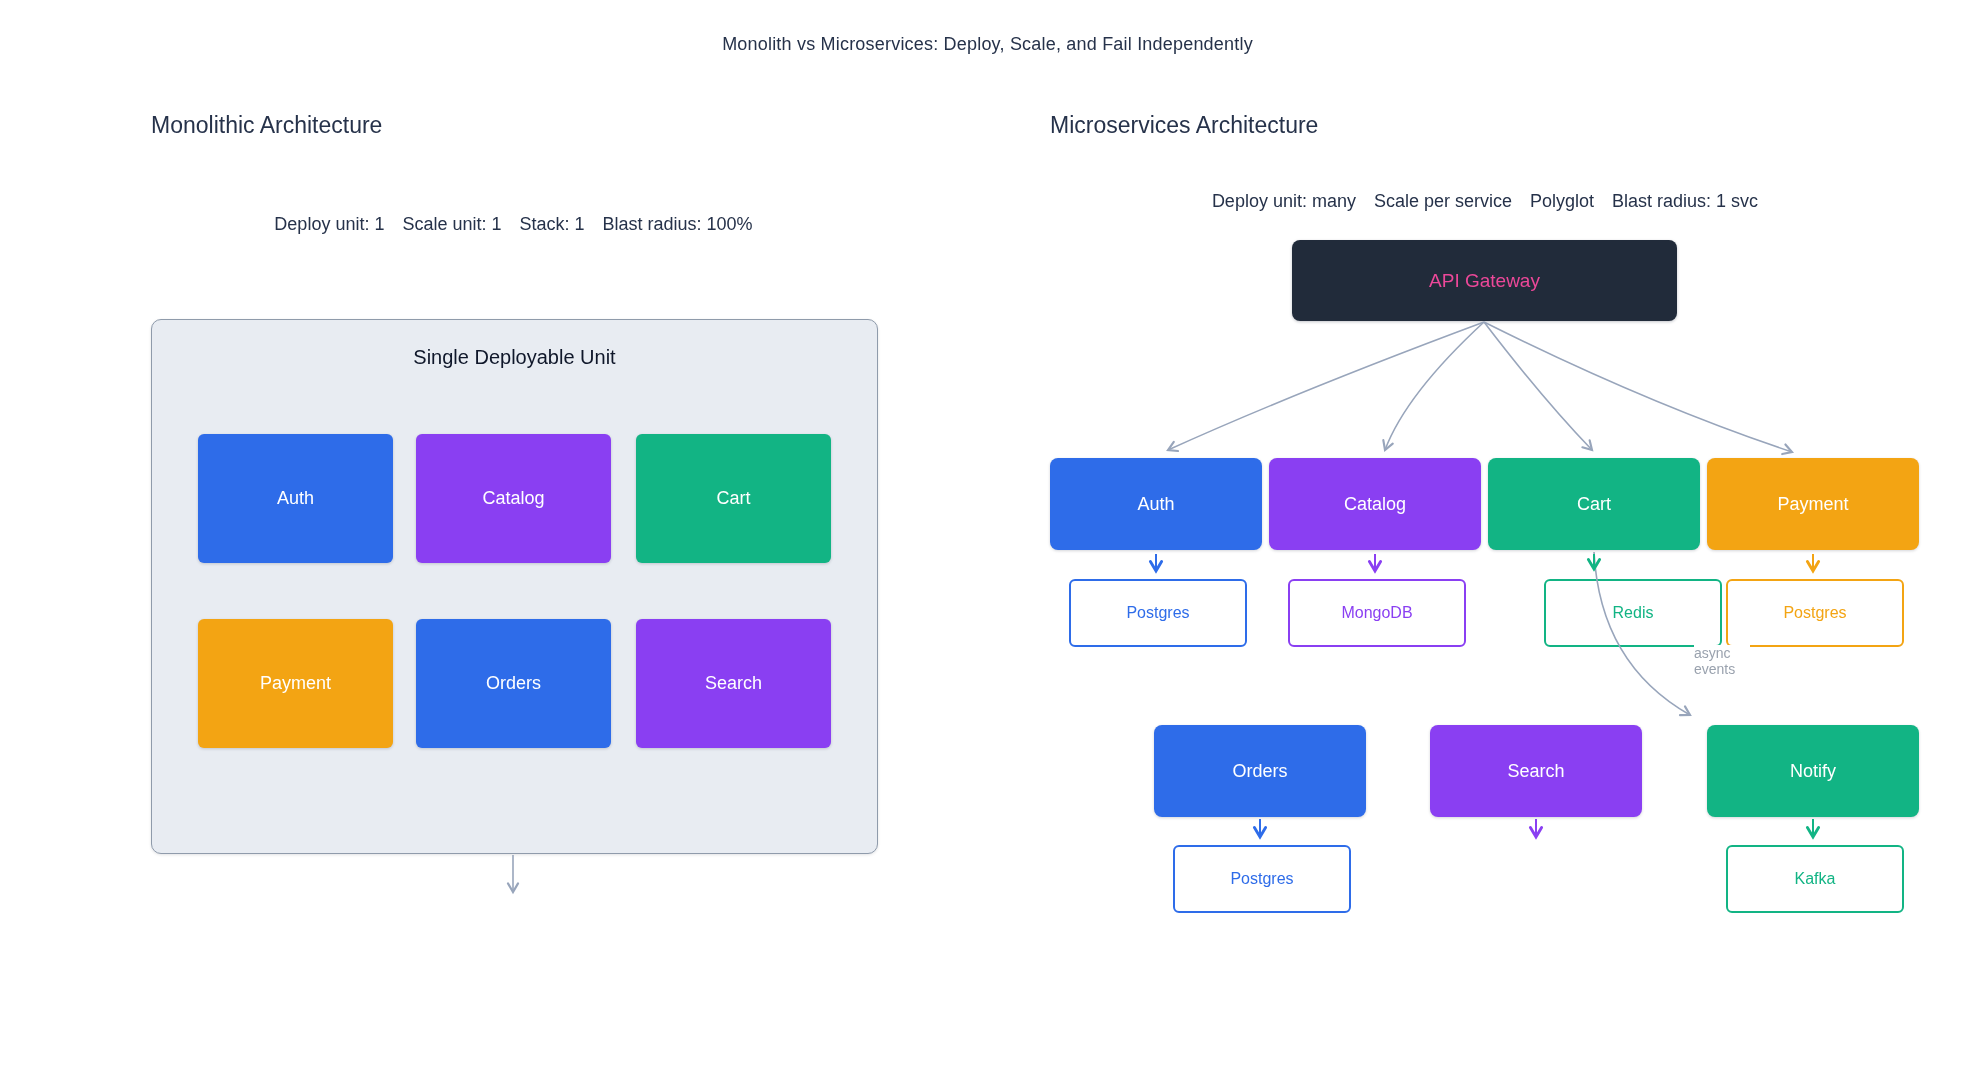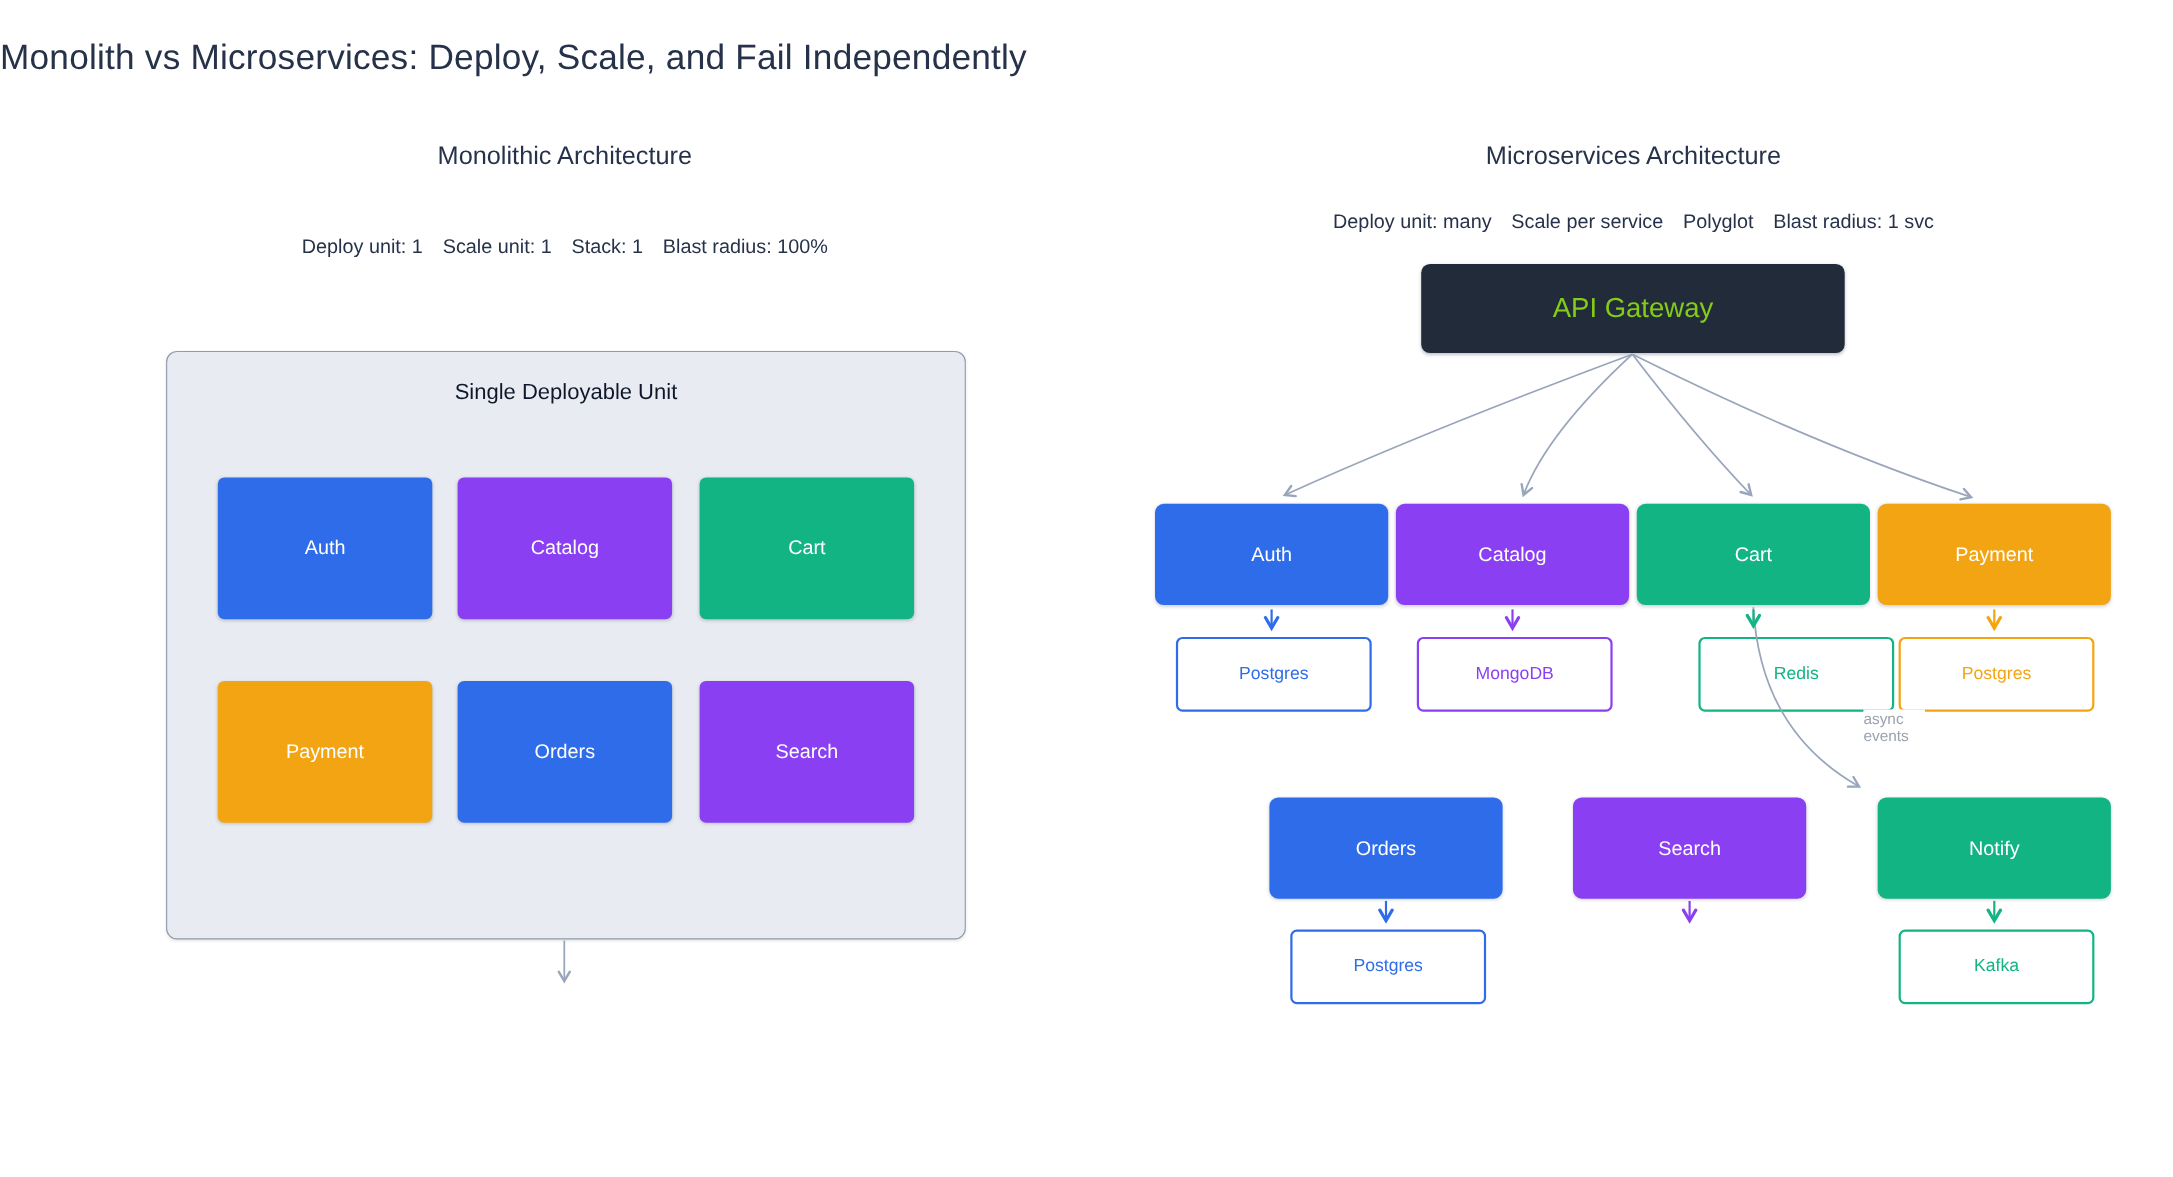--- a/index.html
+++ b/index.html
@@ -2,36 +2,36 @@
 <html style="--c-blue: #2e6ce9; --c-purple: #8a3ff2; --c-green: #12b484; --c-orange: #f3a413; --c-dark: #212b3a; --c-arrow: #98a5bb; --c-muted: #9aa2ae; --c-panelBg: #e8ecf2; --c-panelBorder: #8f9bab;"><head>
 <meta charset="utf-8">
 <style>
   html,body{margin:0;padding:0;background:#ffffff;}
   .canvas{
     position:relative;width:1975px;height:1070px;background:#ffffff;overflow:hidden;
     font-family:"Liberation Sans","DejaVu Sans",sans-serif;color:#26324a;
   }
   .abs{position:absolute;}
   .page-title{
-    left:0;top:34px;width:100%;text-align:left;font-size:32px;letter-spacing:.2px;color:#26324a;
+    left:0;top:34px;width:100%;text-align:center;font-size:18px;letter-spacing:.2px;color:#26324a;
   }
-  .section-heading{font-size:23px;text-align:center;color:#26324a;margin-top:16px;}
+  .section-heading{font-size:23px;color:#26324a;}
   .stats-row{display:flex;justify-content:center;gap:18px;font-size:18px;color:#26324a;white-space:nowrap;}
   .panel{
     background:var(--c-panelBg);border:1.5px solid var(--c-panelBorder);border-radius:10px;
     box-shadow:0 1px 3px rgba(15,23,42,.12);
   }
   .panel-label{position:absolute;left:0;top:26px;width:100%;text-align:center;font-size:20px;color:#0f172a;}
   .module{
     position:absolute;width:195px;height:129px;border-radius:6px;display:flex;align-items:center;justify-content:center;
     color:#fff;font-size:18px;box-shadow:0 1px 3px rgba(15,23,42,.18);
   }
   .dark-box{
-    border-radius:8px;display:flex;align-items:center;justify-content:center;color:#84cc16;
-    background:var(--c-dark);box-shadow:0 1px 3px rgba(15,23,42,.25);font-size:25px;
+    border-radius:8px;display:flex;align-items:center;justify-content:center;color:#ec4899;
+    background:var(--c-dark);box-shadow:0 1px 3px rgba(15,23,42,.25);font-size:19px;
   }
   .svc{
     width:212px;height:92px;border-radius:8px;display:flex;align-items:center;justify-content:center;
     color:#fff;font-size:18px;box-shadow:0 1px 3px rgba(15,23,42,.18);
   }
   .db{
     width:174px;height:64px;border-radius:6px;background:#ffffff;border:2px solid;
     display:flex;align-items:center;justify-content:center;font-size:16px;
   }
   .async-note{

